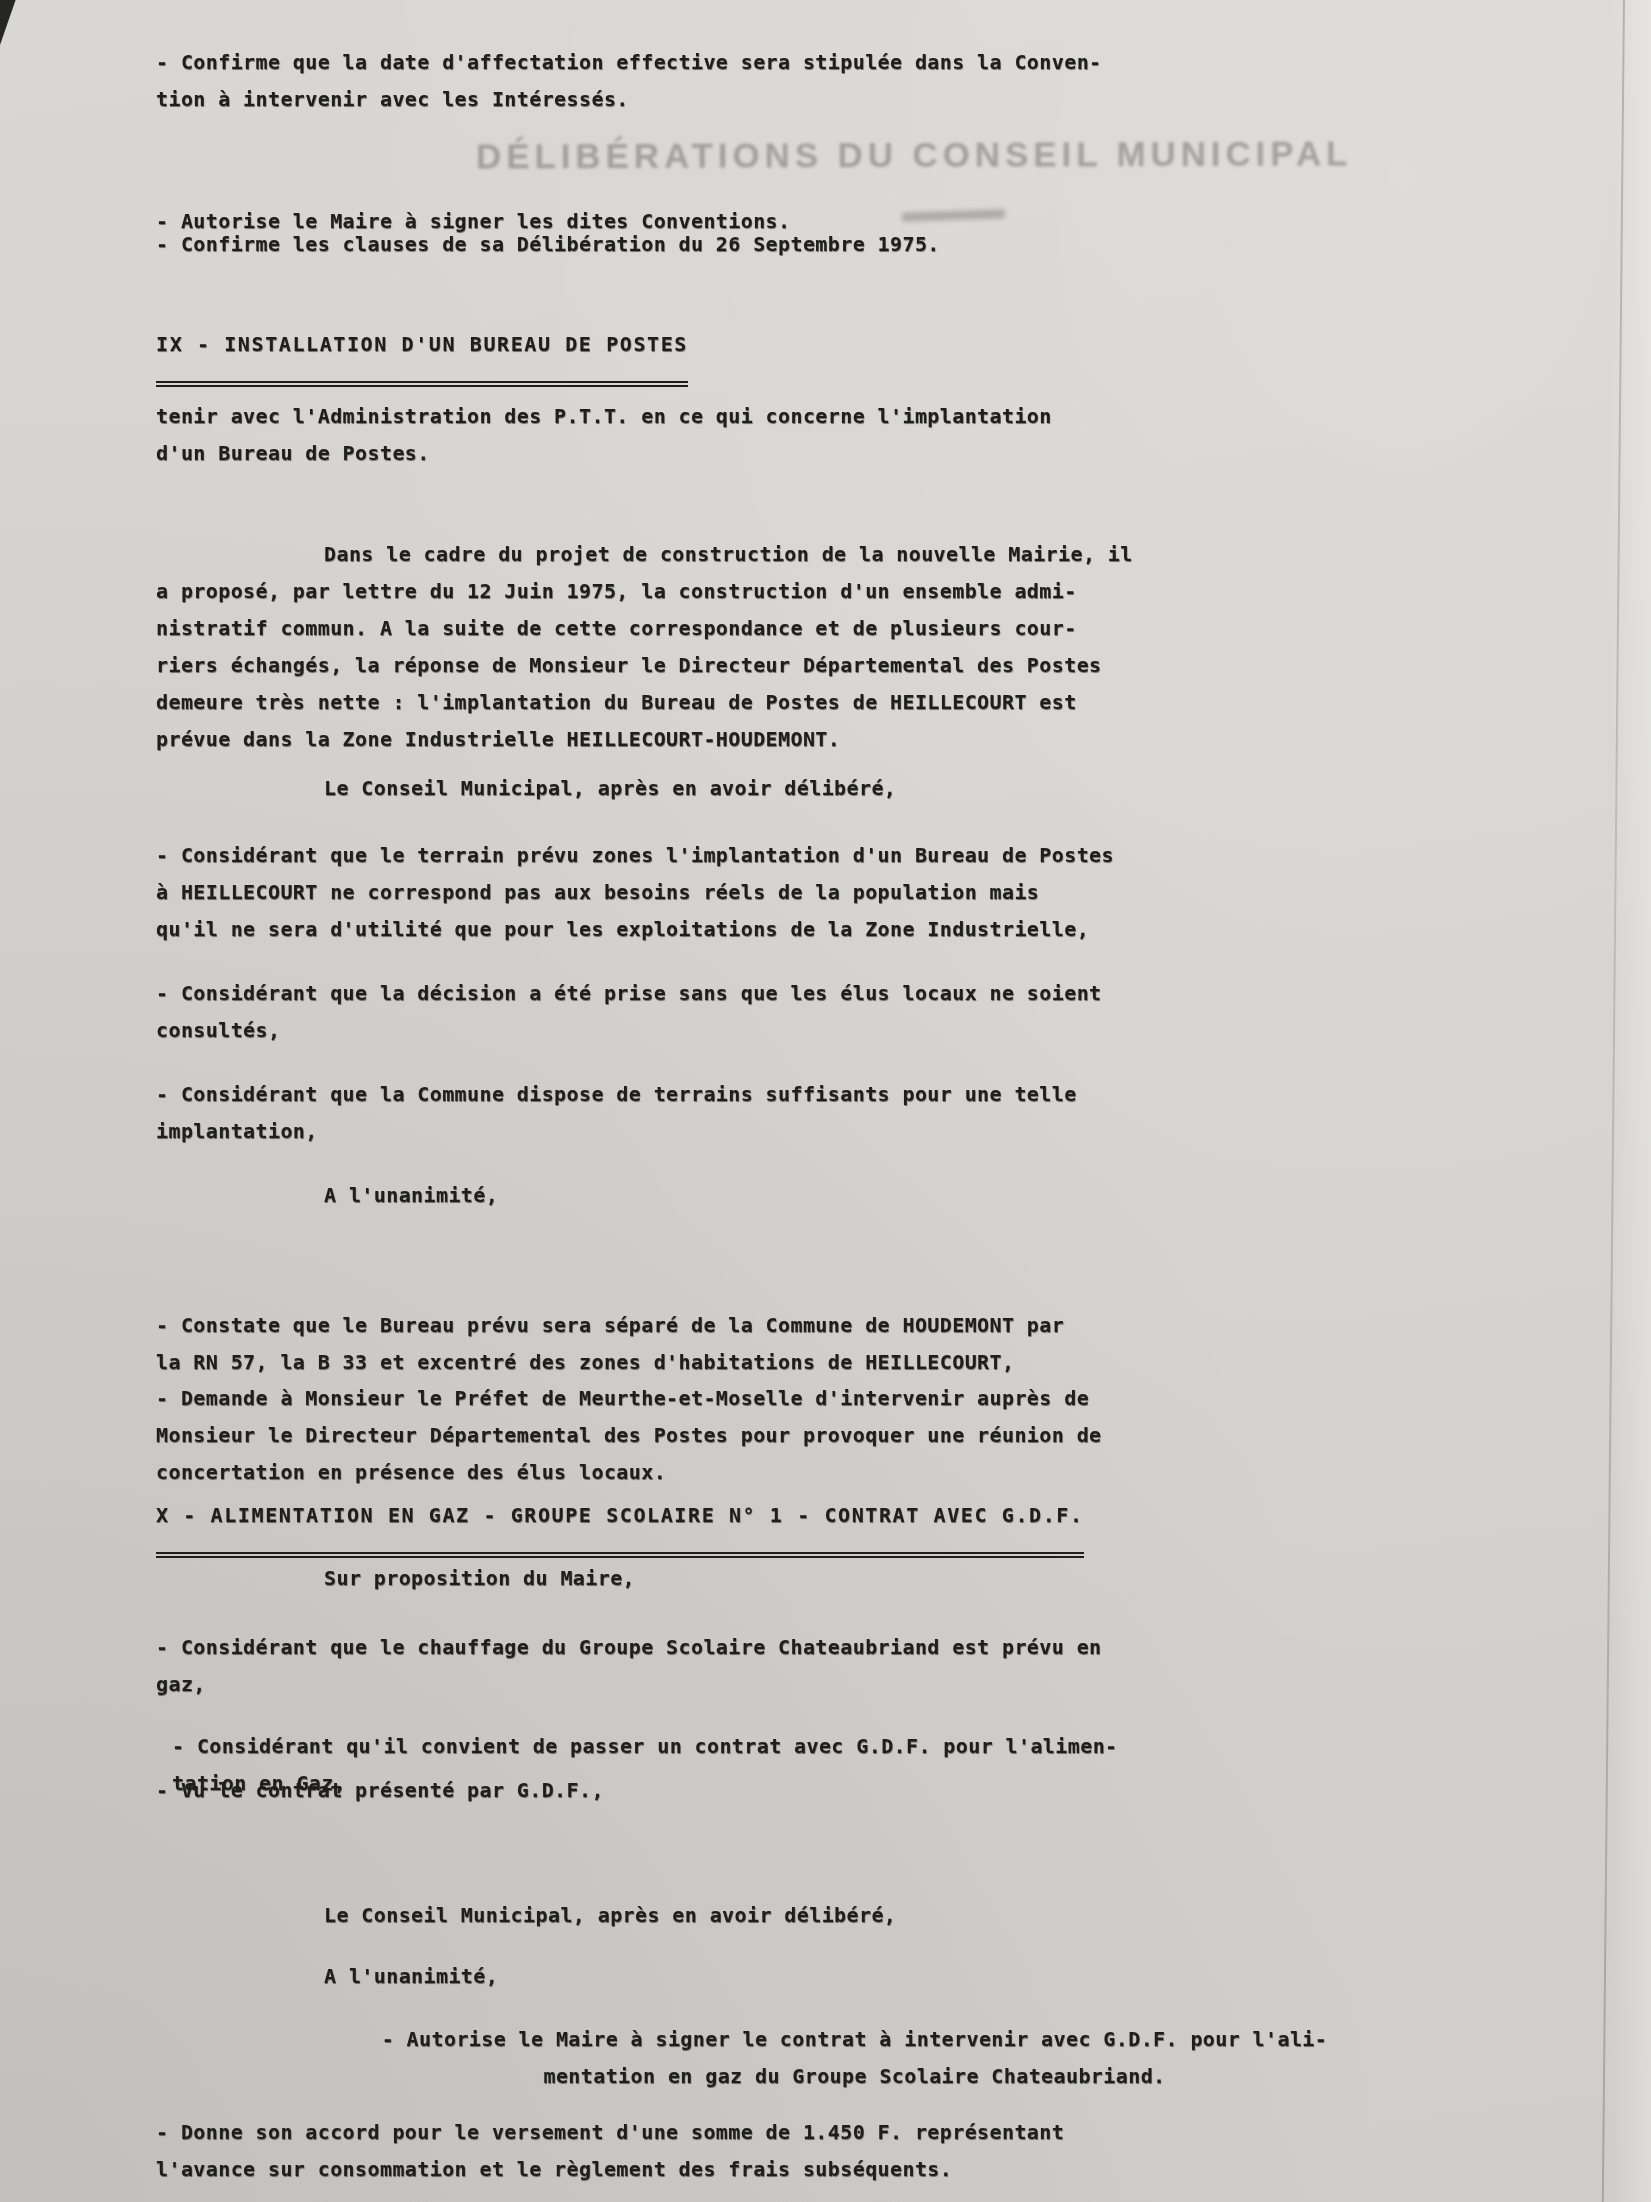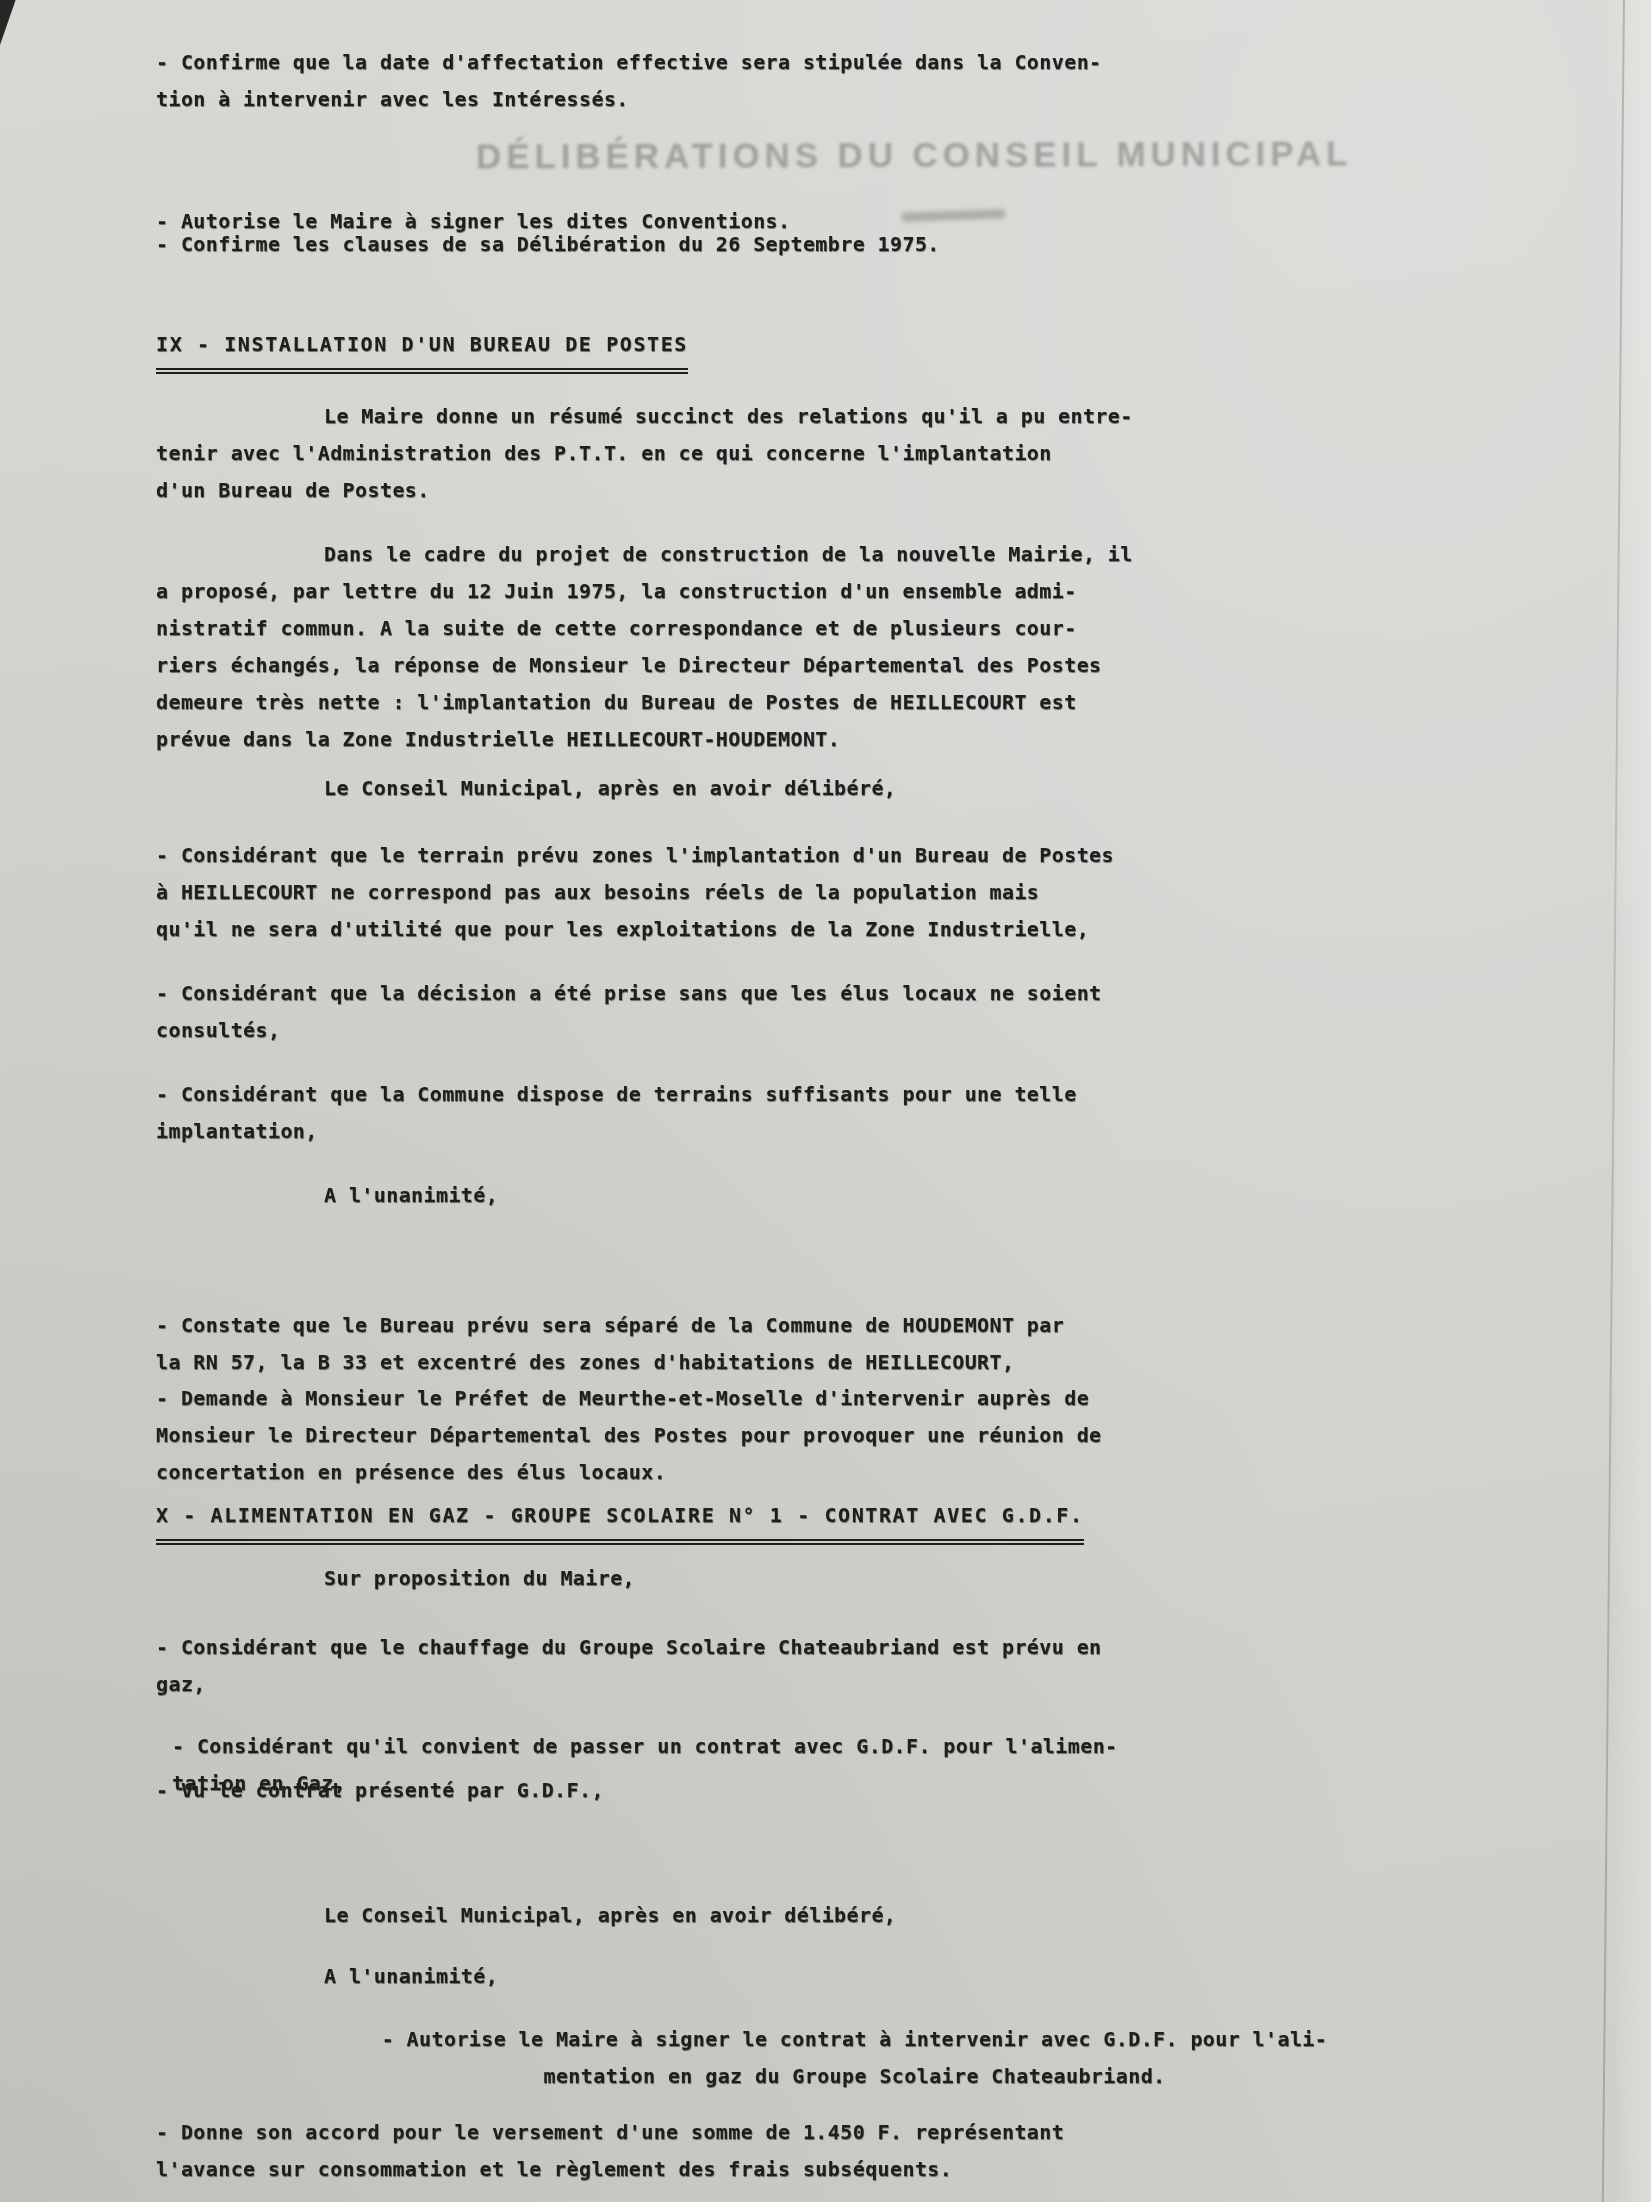--- a/index.html
+++ b/index.html
@@ -23,21 +23,21 @@
     letter-spacing:0.4px;
     white-space:pre;
     text-shadow:0.5px 0.6px 0.7px rgba(25,25,22,0.55);
   }
   .block{position:absolute;left:156px;right:98px;}
   .block.paragraph .textline.first{padding-left:168px;}
   .block.heading .textline{letter-spacing:1.6px;}
   .block.heading .headline-inner{
     display:inline-block;
     border-bottom:6.8px double var(--ink,#1e1e1d);
-    padding-bottom:5px;
+    padding-bottom:18px;
   }
   .watermark{
     position:absolute;
     left:476px;top:135px;
     font-family:"Liberation Sans", sans-serif;
     font-weight:bold;
     font-size:35px;
     letter-spacing:4.9px;
     color:var(--wm,rgba(75,75,72,0.40));
     filter:blur(1.4px);
@@ -94,21 +94,20 @@
       <div class="block bullet" style="top: 167px; margin-top: 36px;">
         <div class="textline first">- Autorise le Maire à signer les dites Conventions.</div>
       </div>
       <div class="block bullet" style="top: 226px;">
         <div class="textline first">- Confirme les clauses de sa Délibération du 26 Septembre 1975.</div>
       </div>
       <div class="block heading" style="top: 326px;">
         <div class="textline first"><span class="headline-inner">IX - INSTALLATION D'UN BUREAU DE POSTES</span></div>
       </div>
       <div class="block paragraph" style="top: 398px;">
-        <div class="textline first">Le Maire donne un résumé succinct des relations qu'il a pu entre-</div>
         <div class="textline">tenir avec l'Administration des P.T.T. en ce qui concerne l'implantation</div>
         <div class="textline">d'un Bureau de Postes.</div>
       </div>
       <div class="block paragraph" style="top: 536px;">
         <div class="textline first">Dans le cadre du projet de construction de la nouvelle Mairie, il</div>
         <div class="textline">a proposé, par lettre du 12 Juin 1975, la construction d'un ensemble admi-</div>
         <div class="textline">nistratif commun. A la suite de cette correspondance et de plusieurs cour-</div>
         <div class="textline">riers échangés, la réponse de Monsieur le Directeur Départemental des Postes</div>
         <div class="textline">demeure très nette : l'implantation du Bureau de Postes de HEILLECOURT est</div>
         <div class="textline">prévue dans la Zone Industrielle HEILLECOURT-HOUDEMONT.</div>

